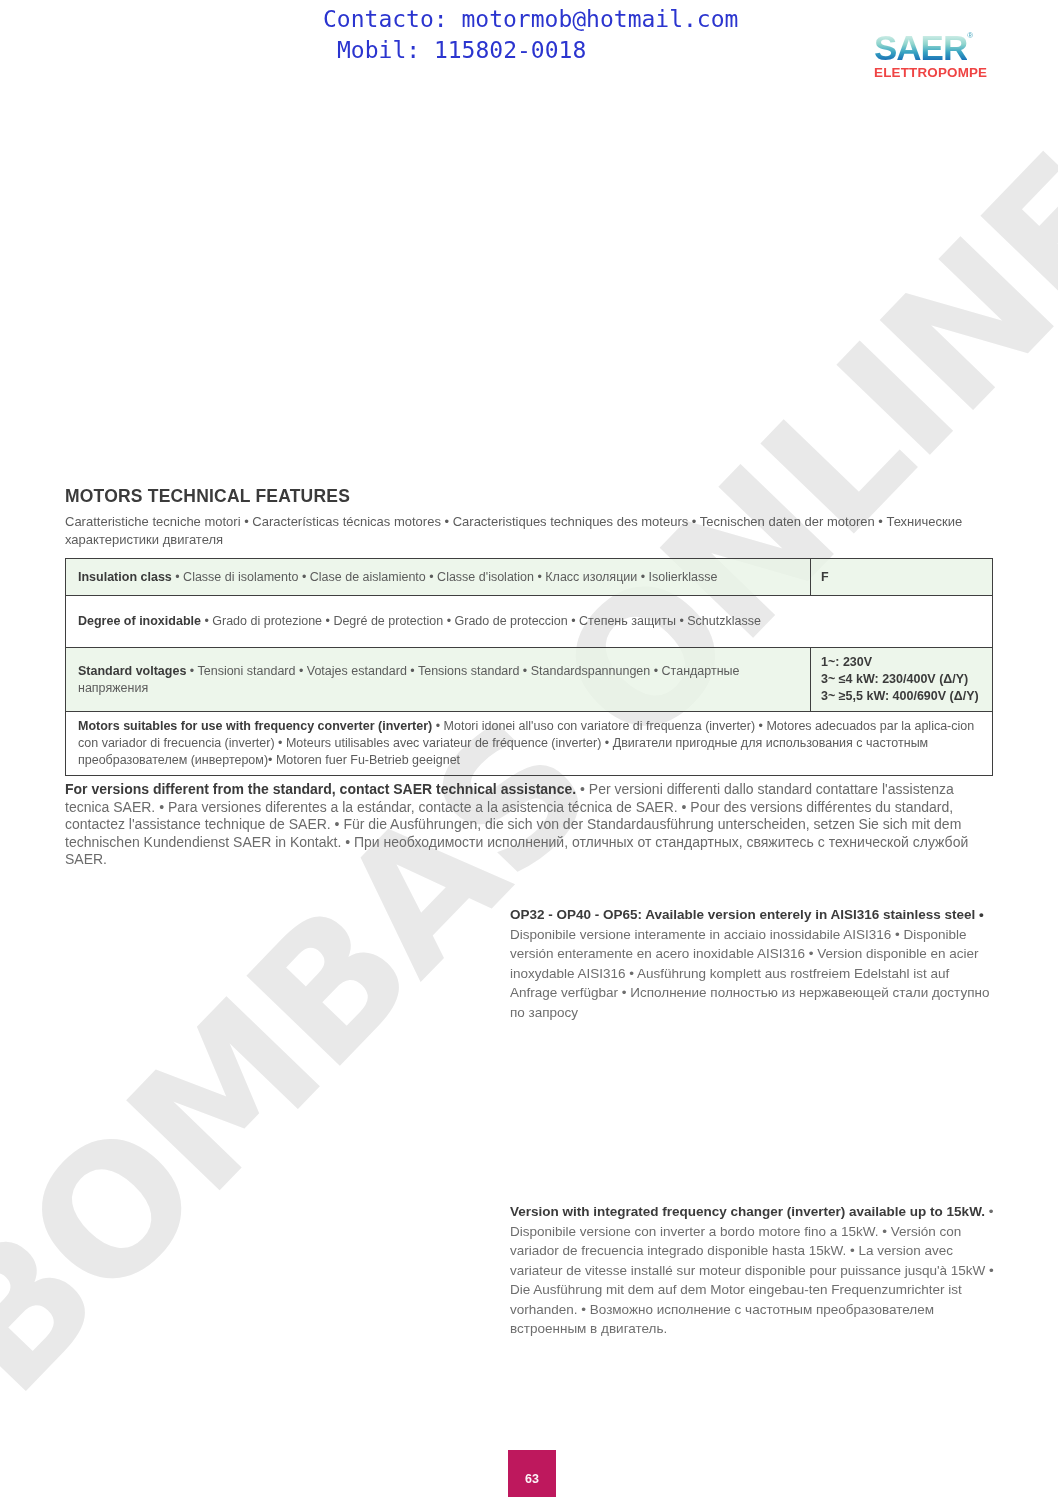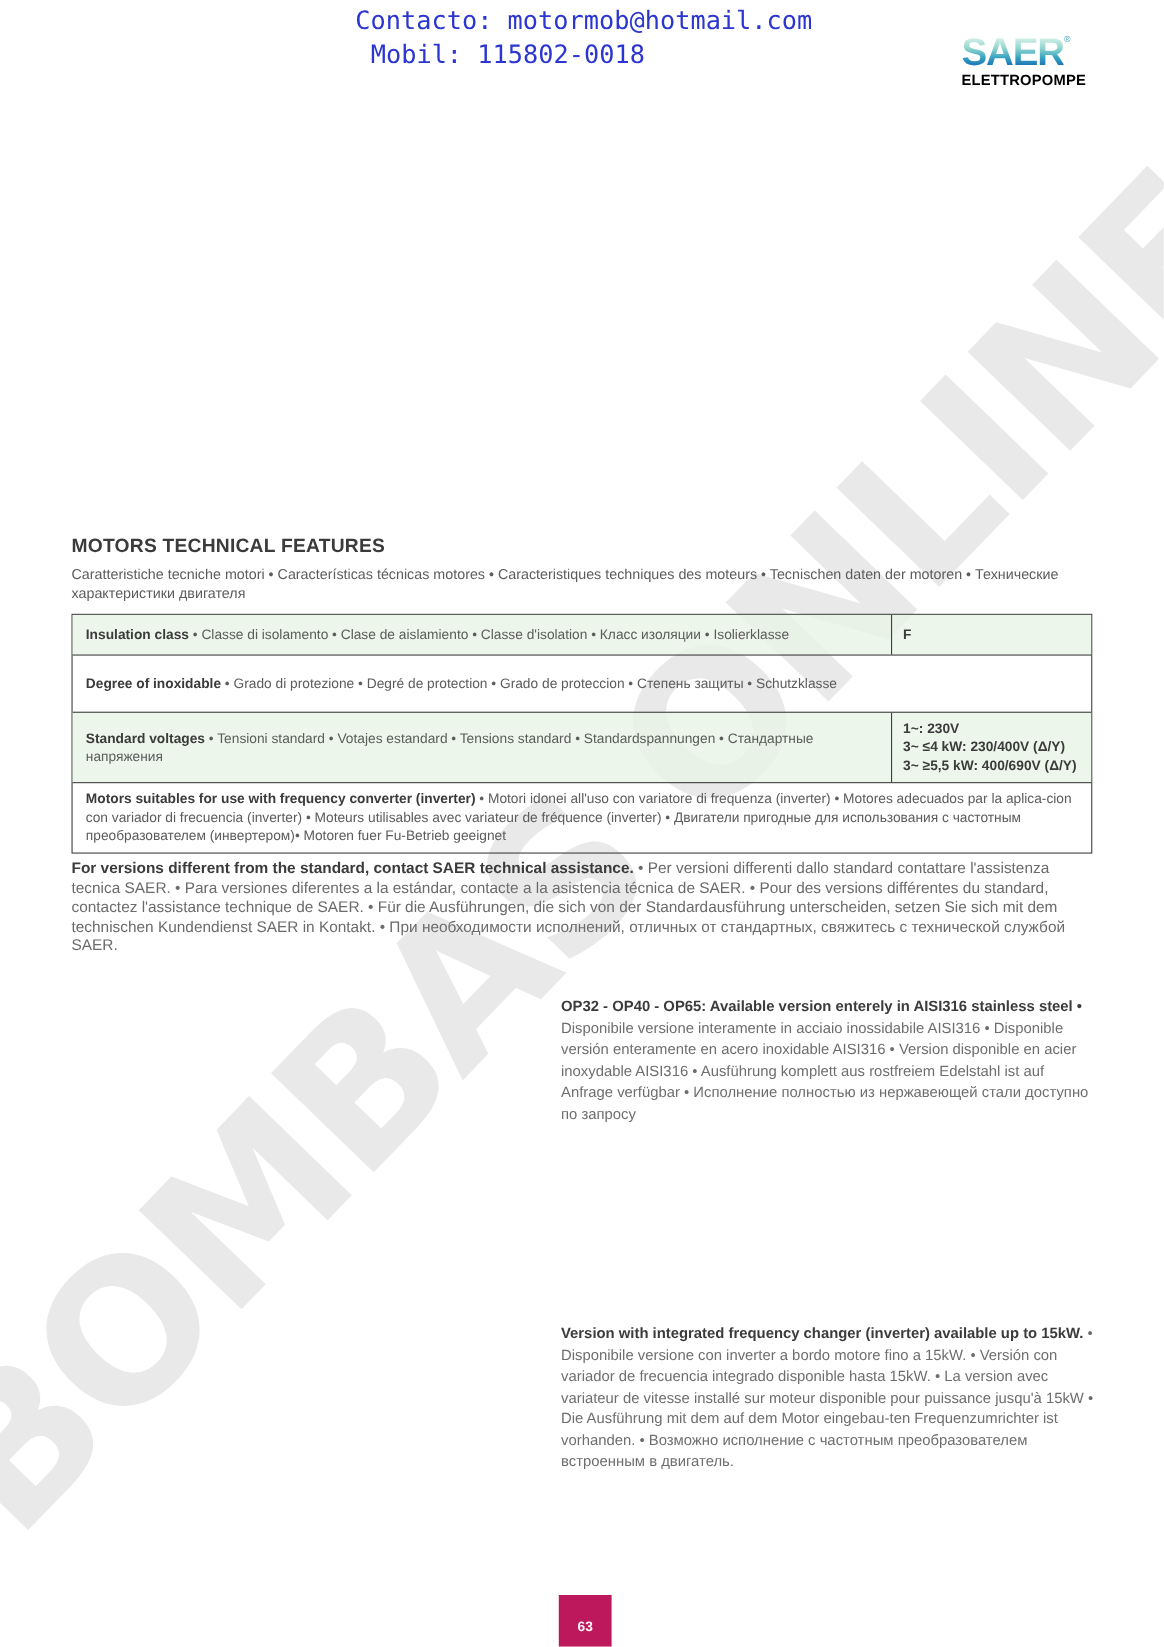--- a/index.html
+++ b/index.html
@@ -67,21 +67,21 @@
     color: #4aa8c0;
     vertical-align: top;
     position: relative;
     top: -2px;
   }
   .logo-subtitle {
     margin-top: 3px;
     font-weight: bold;
     font-size: 13.4px;
     letter-spacing: 0.2px;
-    color: #000000;
+    color: #ef4444;
   }
 
   
   .features {
     position: absolute;
     left: 65px;
     top: 486px;
     width: 996px;
     z-index: 1;
   }

